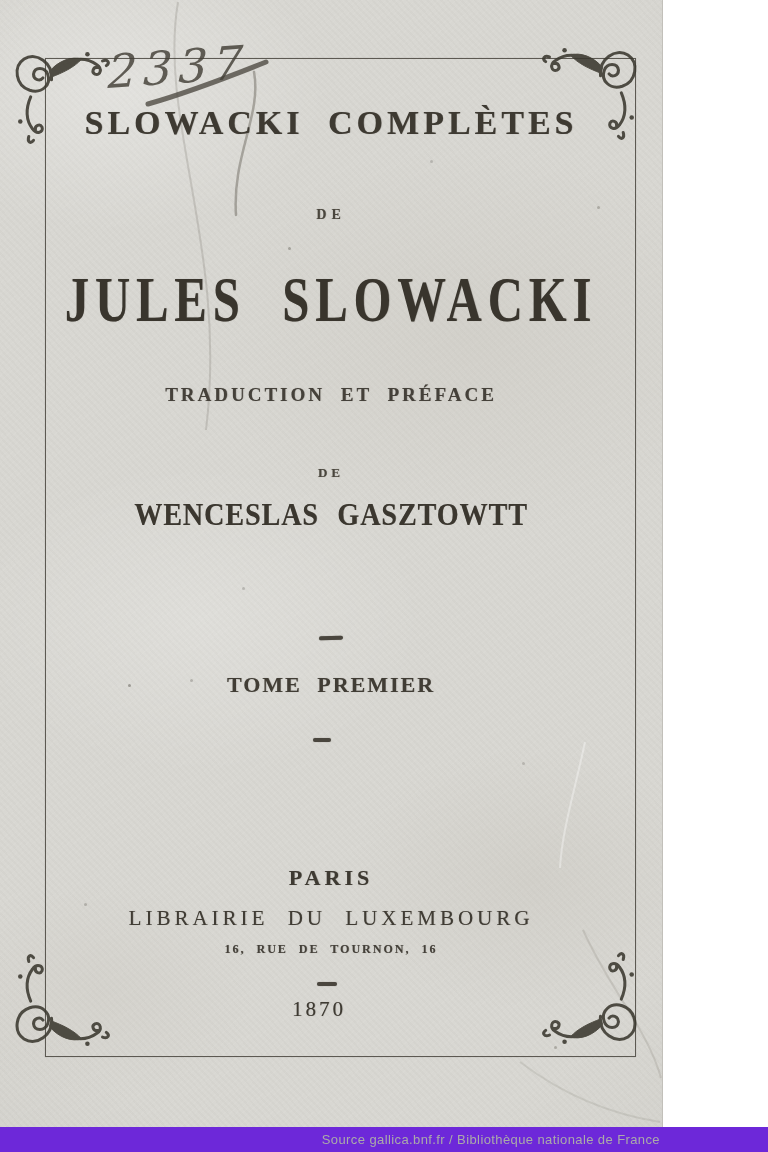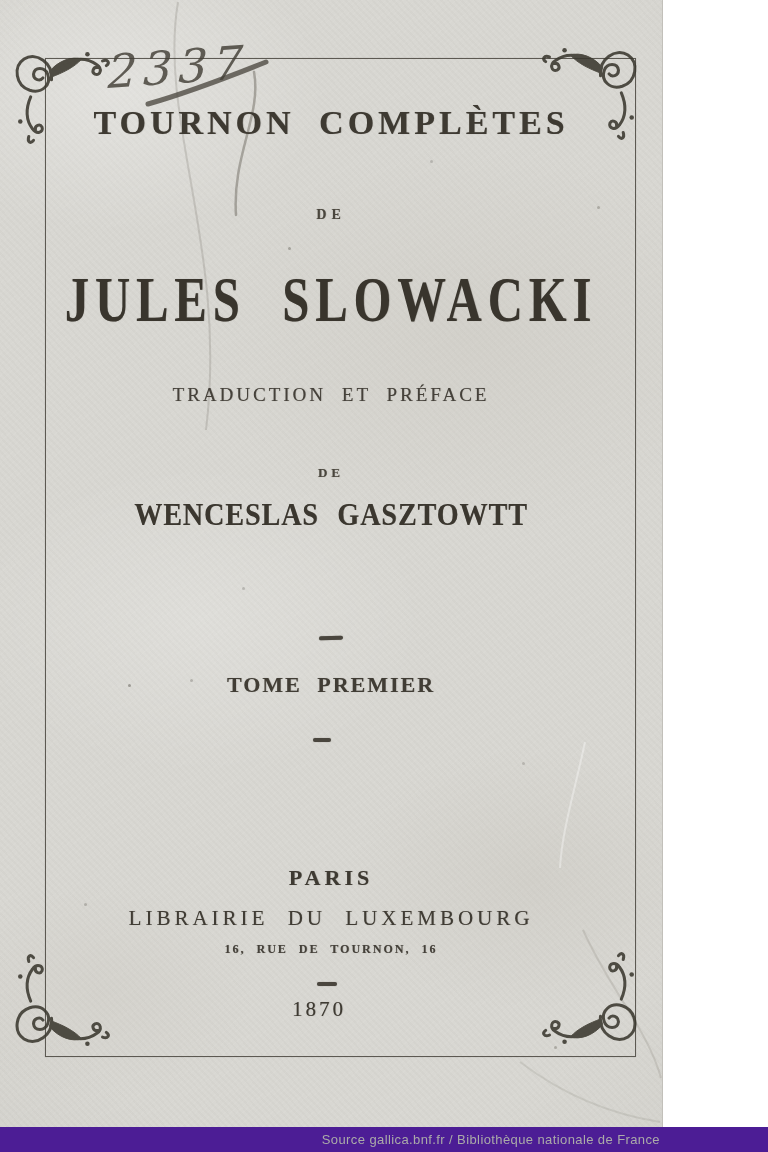--- a/index.html
+++ b/index.html
@@ -39,21 +39,21 @@
   
   .t{
     position:absolute;left:0;width:662px;text-align:center;
     color:#3e3a32;line-height:1;white-space:nowrap;
     text-shadow:0.4px 0.4px 0.7px rgba(62,58,50,.45);
   }
   .title-main   {top:106px;font-size:34px;font-weight:bold;letter-spacing:4px;word-spacing:12px;}
   .de-upper     {top:208px;font-size:14px;font-weight:bold;letter-spacing:5px;color:#4a463d;}
   .author       {top:271px;font-size:58px;font-weight:bold;letter-spacing:7px;word-spacing:22px;
                  transform:scale(.84,1.1);transform-origin:50% 50%;color:#39352d;}
-  .subtitle     {top:385px;font-size:19px;font-weight:normal;letter-spacing:3px;word-spacing:8px;color:#45413a;}
+  .subtitle     {top:385px;font-size:19px;font-weight:bold;letter-spacing:3px;word-spacing:8px;color:#45413a;}
   .de-lower     {top:466px;font-size:13px;font-weight:bold;letter-spacing:4px;color:#4a463d;}
   .translator   {top:498px;font-size:32px;font-weight:bold;letter-spacing:1px;word-spacing:12px;
                  transform:scaleX(.88);transform-origin:50% 50%;color:#3b372f;}
   .volume       {top:666px;font-size:22px;font-weight:bold;letter-spacing:2px;word-spacing:8px;color:#413d35;margin-top:8px;}
   .city         {top:867px;font-size:22px;font-weight:bold;letter-spacing:4px;}
   .publisher    {top:908px;font-size:21px;letter-spacing:4px;word-spacing:10px;color:#403c34;}
   .address      {top:943px;font-size:12px;font-weight:bold;letter-spacing:2px;word-spacing:6px;color:#45413a;}
   .year         {top:999px;font-size:21px;letter-spacing:3px;transform:translateX(-12px);}
   .dash{
     position:absolute;left:319px;width:24px;height:3.5px;
@@ -80,21 +80,21 @@
       190px 679px 0 0 rgba(60,56,48,.25),
       242px 587px 0 0 rgba(60,56,48,.22),
       522px 762px 0 0 rgba(60,56,48,.20),
       84px 903px 0 0 rgba(60,56,48,.25),
       430px 160px 0 0 rgba(60,56,48,.22),
       554px 1046px 0 0 rgba(60,56,48,.28);
   }
   
   .footer-bar{
     position:absolute;left:0;top:1127px;width:768px;height:25px;
-    background:#4c1d95;
+    background:#6d28d9;
     font-family:"Liberation Sans", sans-serif;font-size:13px;
     color:#ababa9;letter-spacing:.4px;
     display:flex;align-items:center;justify-content:flex-end;
     padding-right:108px;box-sizing:border-box;
   }
 </style>
 </head>
 <body>
 
 <div class="scan-page">
@@ -162,21 +162,21 @@
         <path d="M100 20 C106 18 108 22 104 25"></path>
         <path d="M22 100 C20 106 24 108 27 104"></path>
         <circle cx="84" cy="13" r="2.4" fill="#3b382f" stroke="none"></circle>
         <circle cx="13" cy="84" r="2.4" fill="#3b382f" stroke="none"></circle>
       </g>
     </svg>
   </div>
 
   <div class="hand">2337</div>
 
-  <div class="t title-main">TOURNON COMPLÈTES</div>
+  <div class="t title-main">SLOWACKI COMPLÈTES</div>
   <div class="t de-upper">DE</div>
   <div class="t author">JULES SLOWACKI</div>
   <div class="t subtitle">TRADUCTION ET PRÉFACE</div>
   <div class="t de-lower">DE</div>
   <div class="t translator">WENCESLAS GASZTOWTT</div>
 
   <div class="dash dash1"></div>
   <div class="t volume">TOME PREMIER</div>
   <div class="dash dash2"></div>
 

